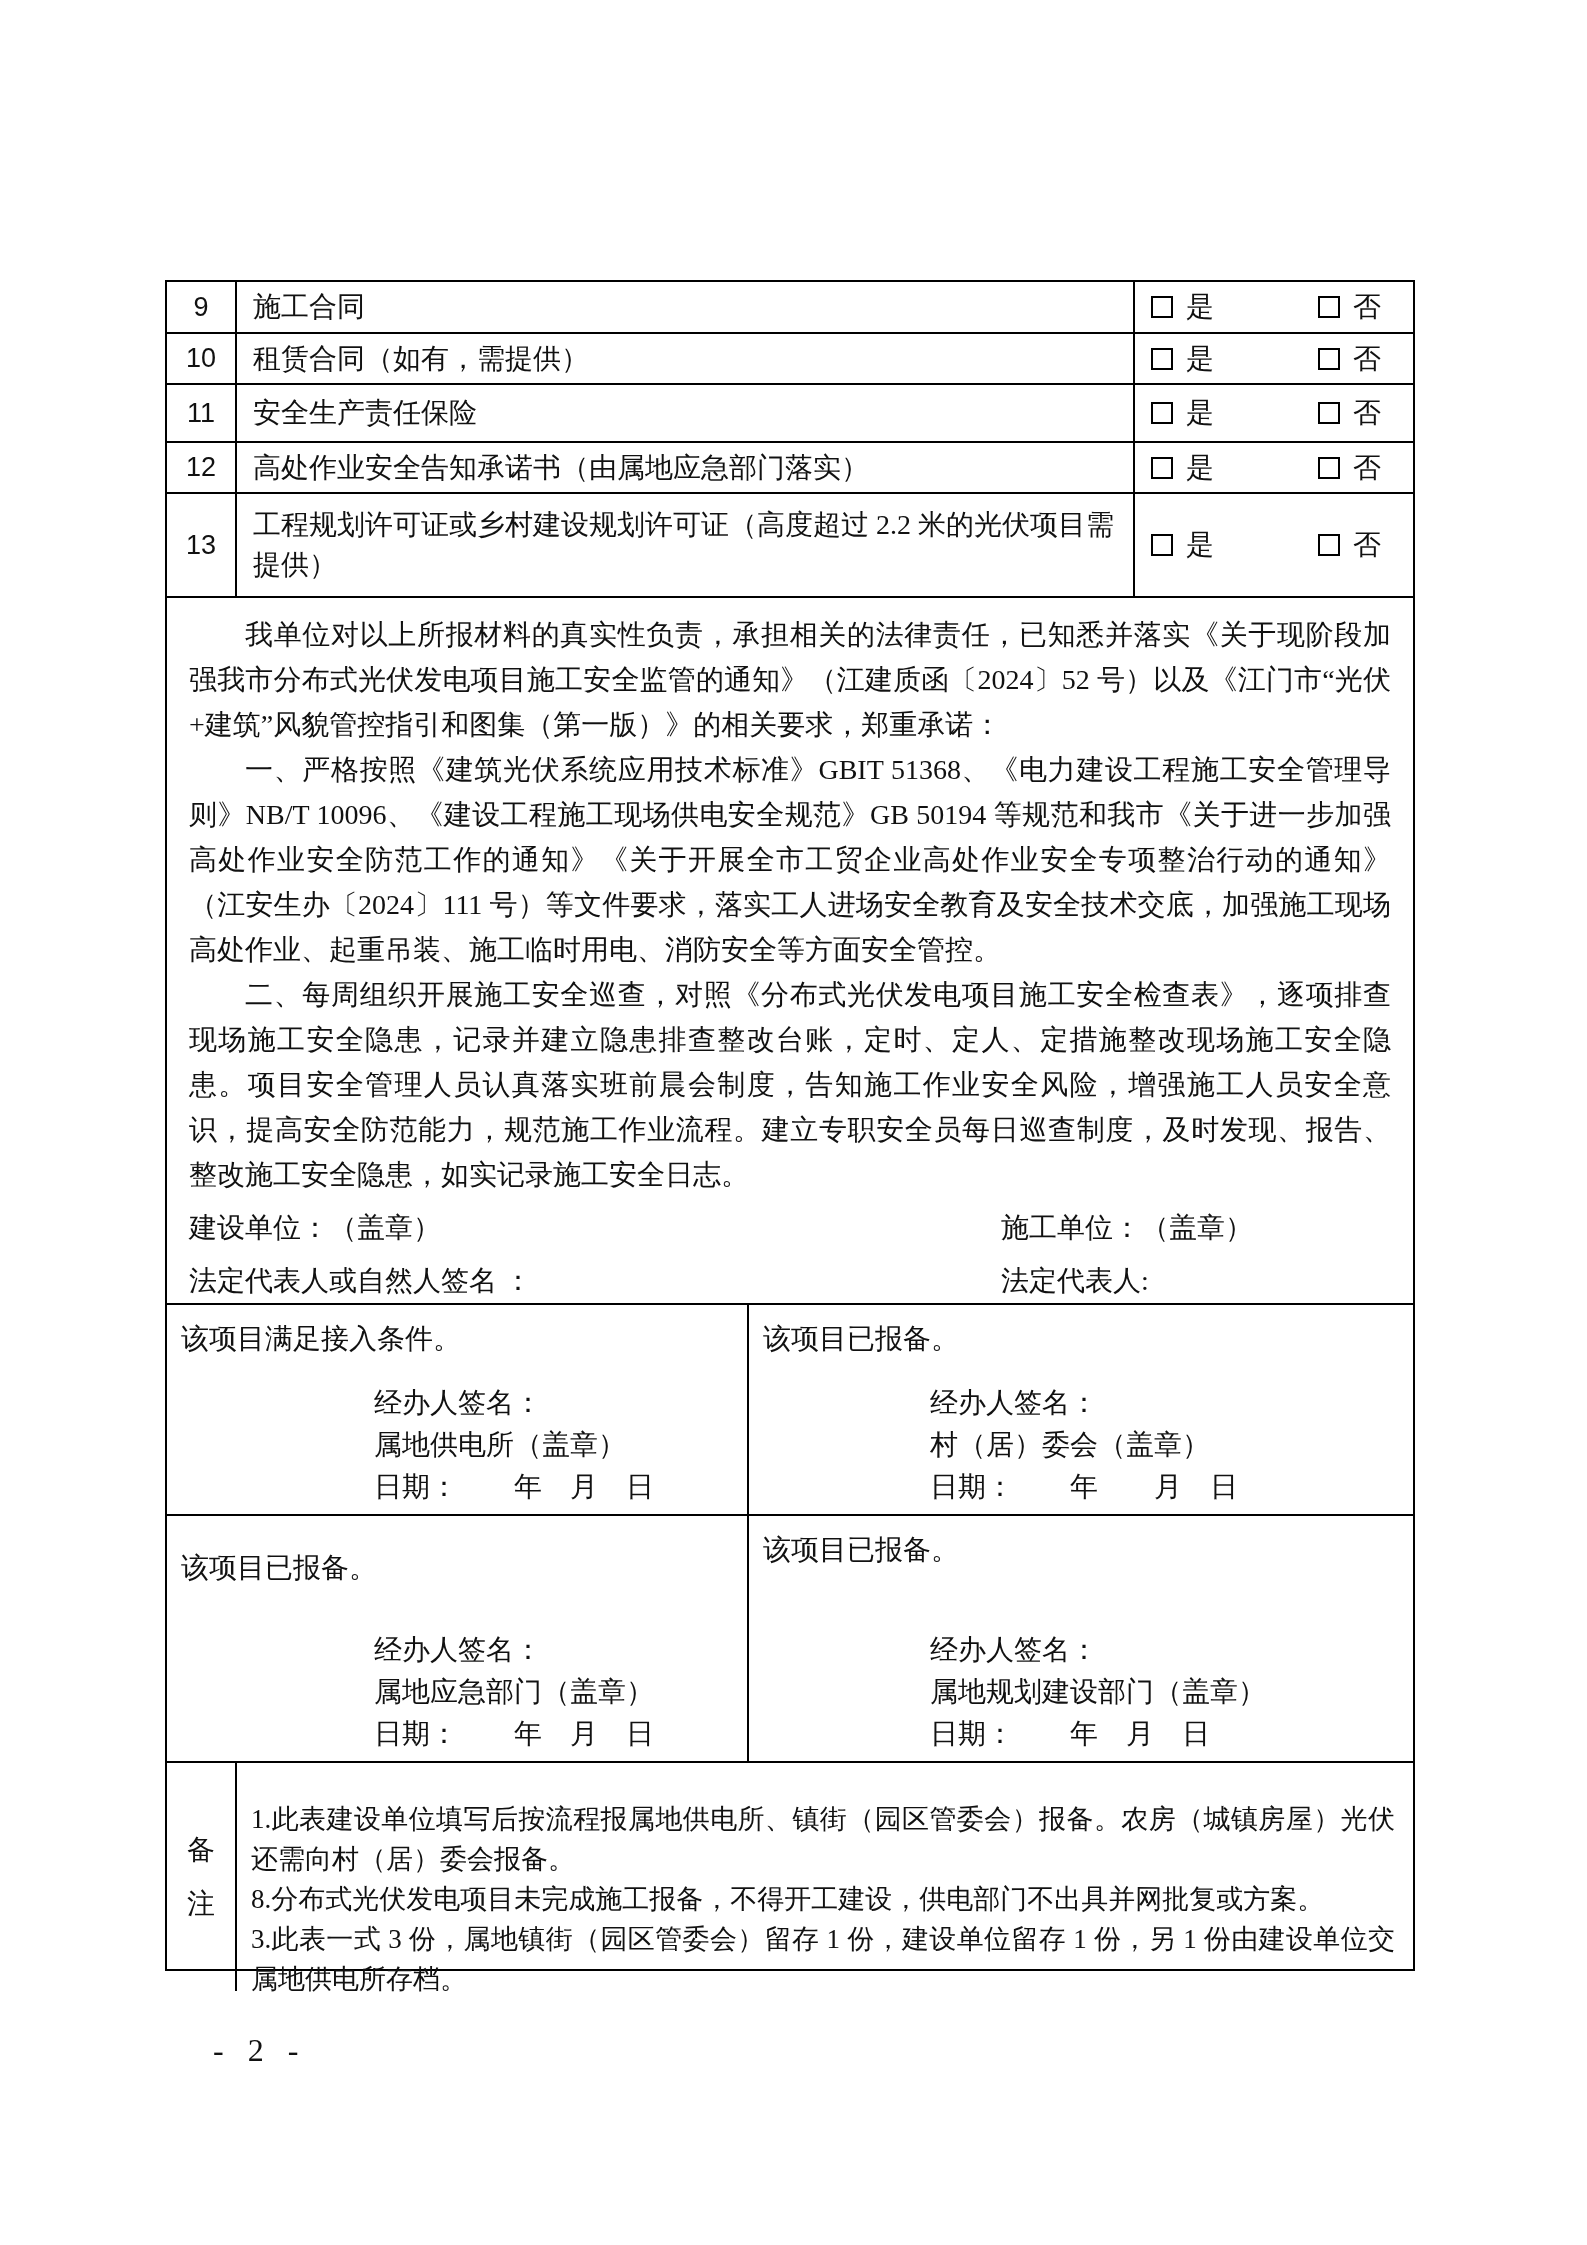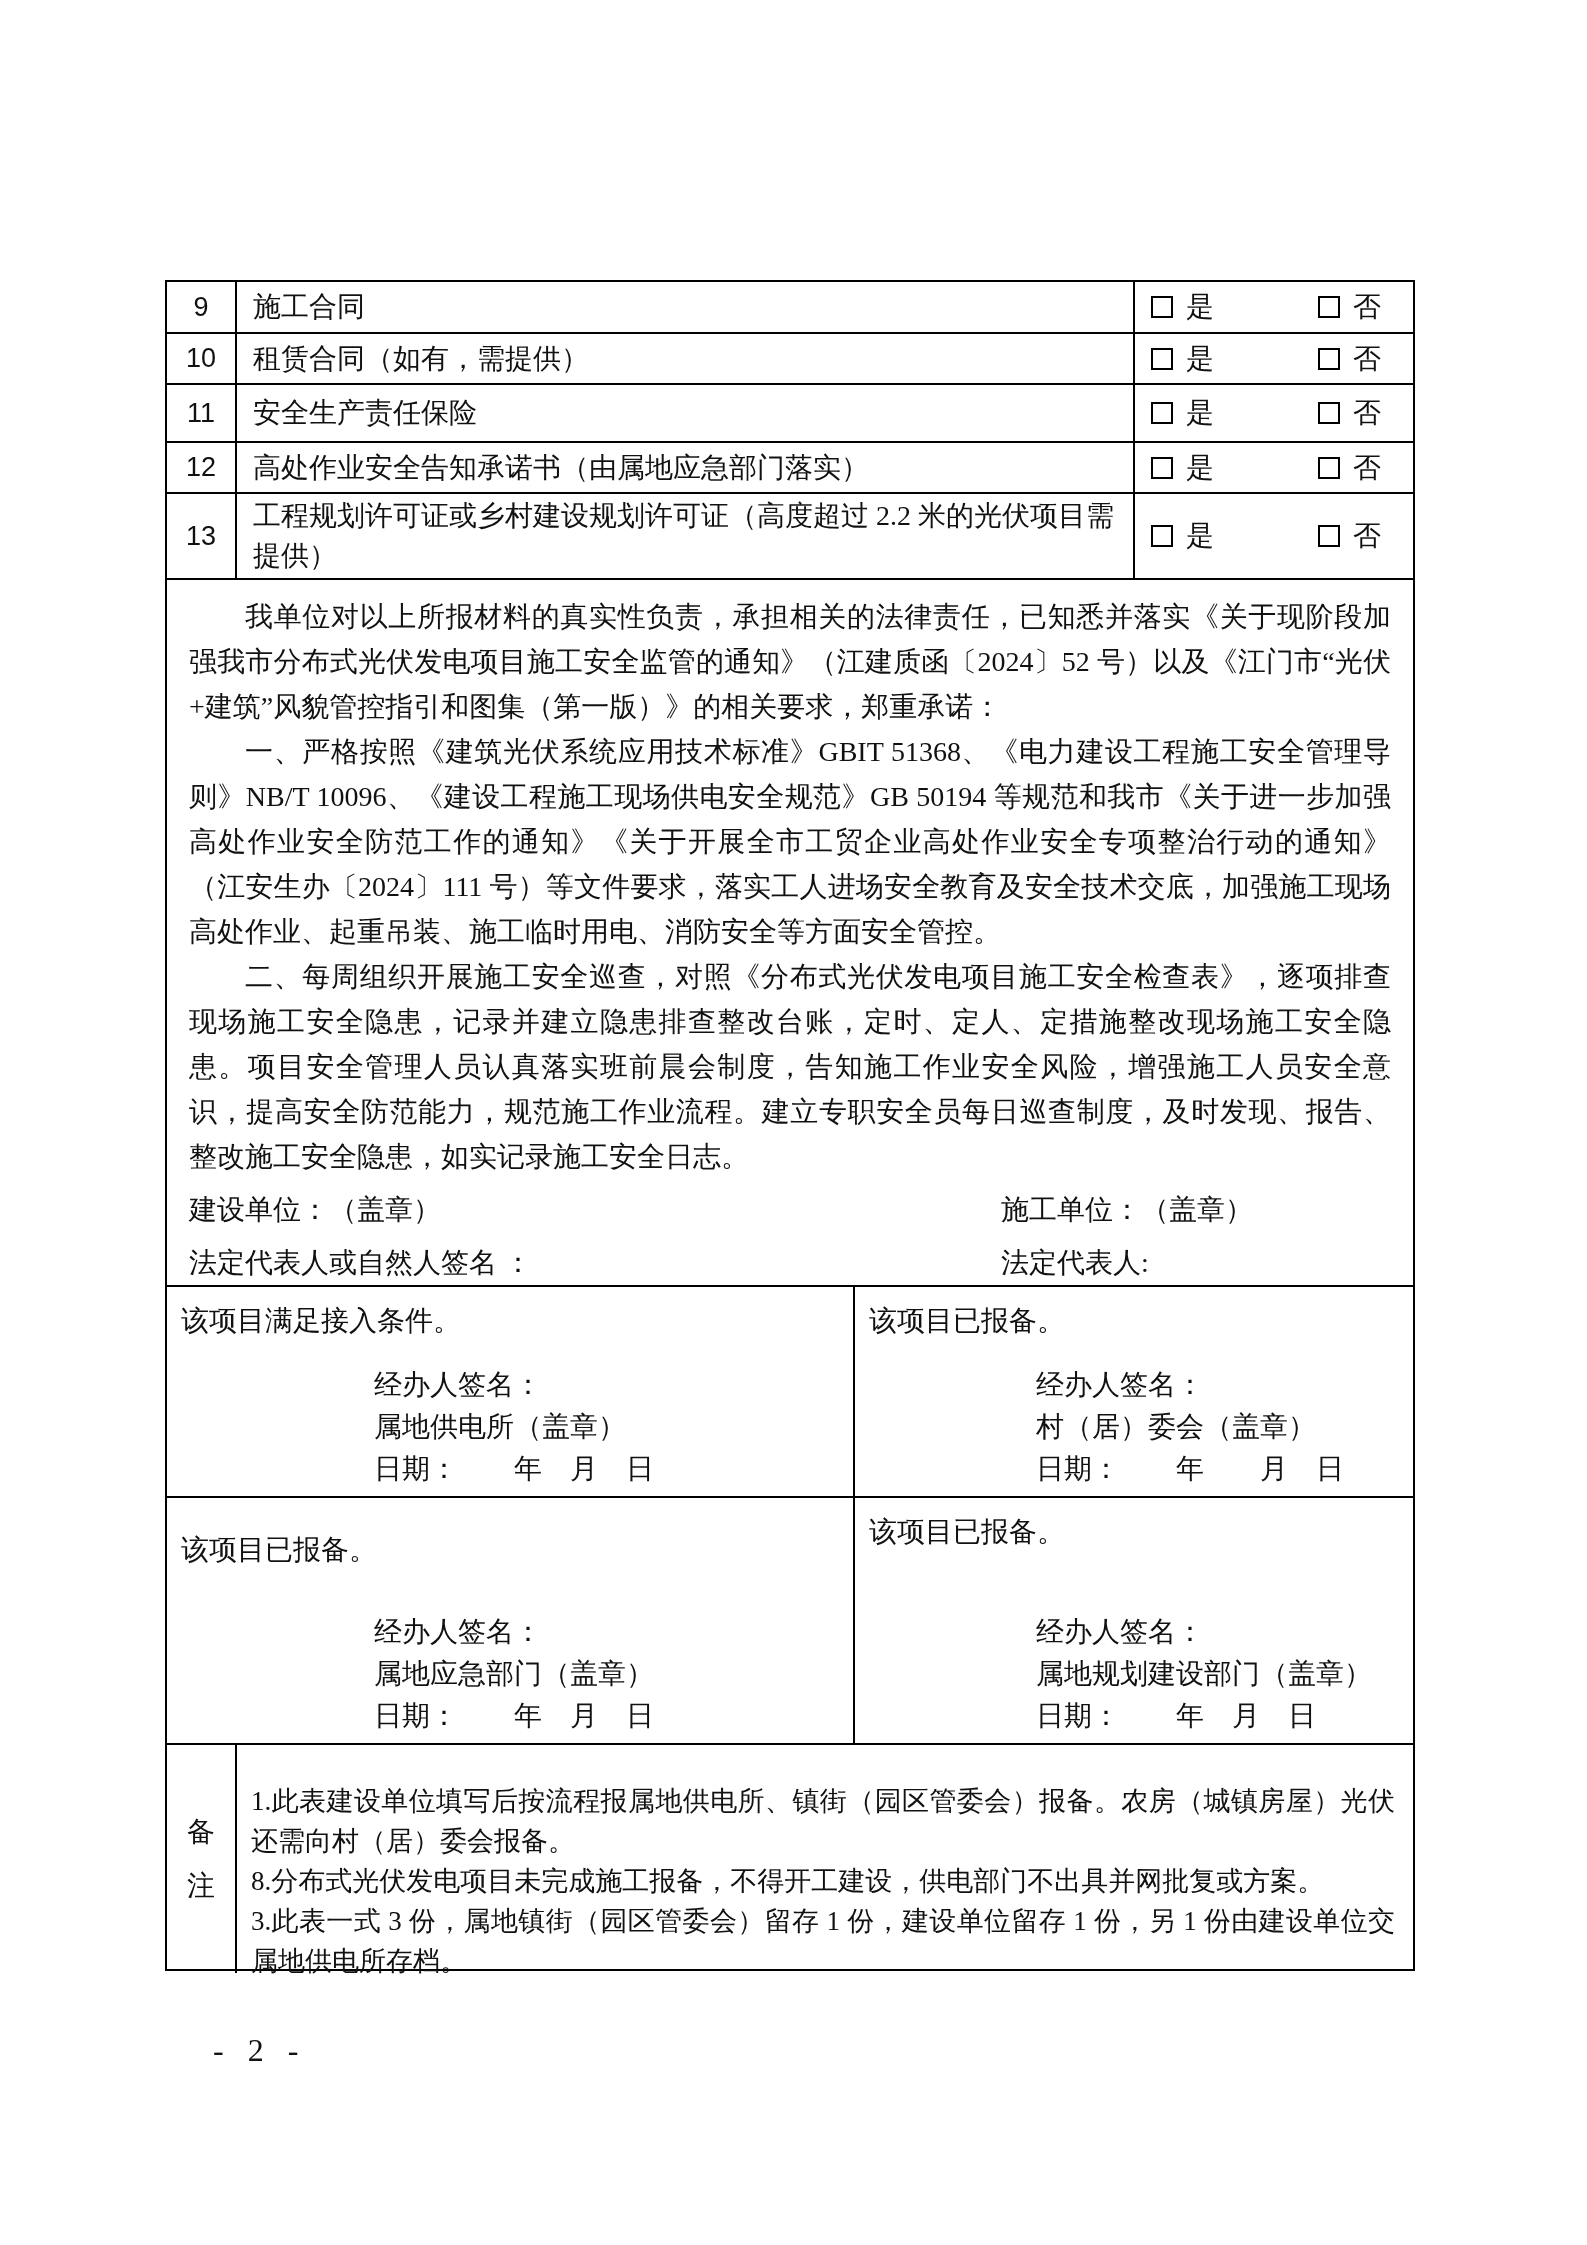--- a/index.html
+++ b/index.html
@@ -51,21 +51,21 @@
   }
   .unit-block { position:relative; margin-top:4px;text-align:right; }
   .unit-row { position:relative; height:53px; line-height:53px; font-size:28px; }
   .unit-left { position:absolute; left:0; }
   .unit-right { position:absolute; left:812px; }
   
   .sig-row { display:flex; border-bottom:2px solid #000; }
   .sig-row.r1 { height:211px; }
   .sig-row.r2 { height:247px; }
   .sig-cell { position:relative; padding:16px 14px; font-size:28px; }
-  .sig-cell.left { width:688px; border-right:2px solid #000; }
+  .sig-cell.left { width:582px; border-right:2px solid #000; }
   .sig-cell.right { flex:1; }
   .sig-statement { line-height:36px; }
   .sig-sub { position:absolute; bottom:6px; line-height:42px; }
   .sig-cell.left  .sig-sub { left:207px; }
   .sig-cell.right .sig-sub { left:181px; }
   
   .remarks-row { display:flex; height:228px; }
   .remarks-label {
     width:70px; border-right:2px solid #000;
     display:flex; flex-direction:column; align-items:center; justify-content:center;
@@ -134,21 +134,21 @@
         <span class="yn-group">
             <span class="cb"></span>
             <span>是</span>
           </span>
         <span class="yn-group">
             <span class="cb"></span>
             <span>否</span>
           </span>
       </div>
     </div>
-    <div class="check-row" style="height:86px;">
+    <div class="check-row" style="height:104px;">
       <div class="num-cell">13</div>
       <div class="item-cell">工程规划许可证或乡村建设规划许可证（高度超过 2.2 米的光伏项目需提供）</div>
       <div class="yn-cell">
         <span class="yn-group">
             <span class="cb"></span>
             <span>是</span>
           </span>
         <span class="yn-group">
             <span class="cb"></span>
             <span>否</span>

